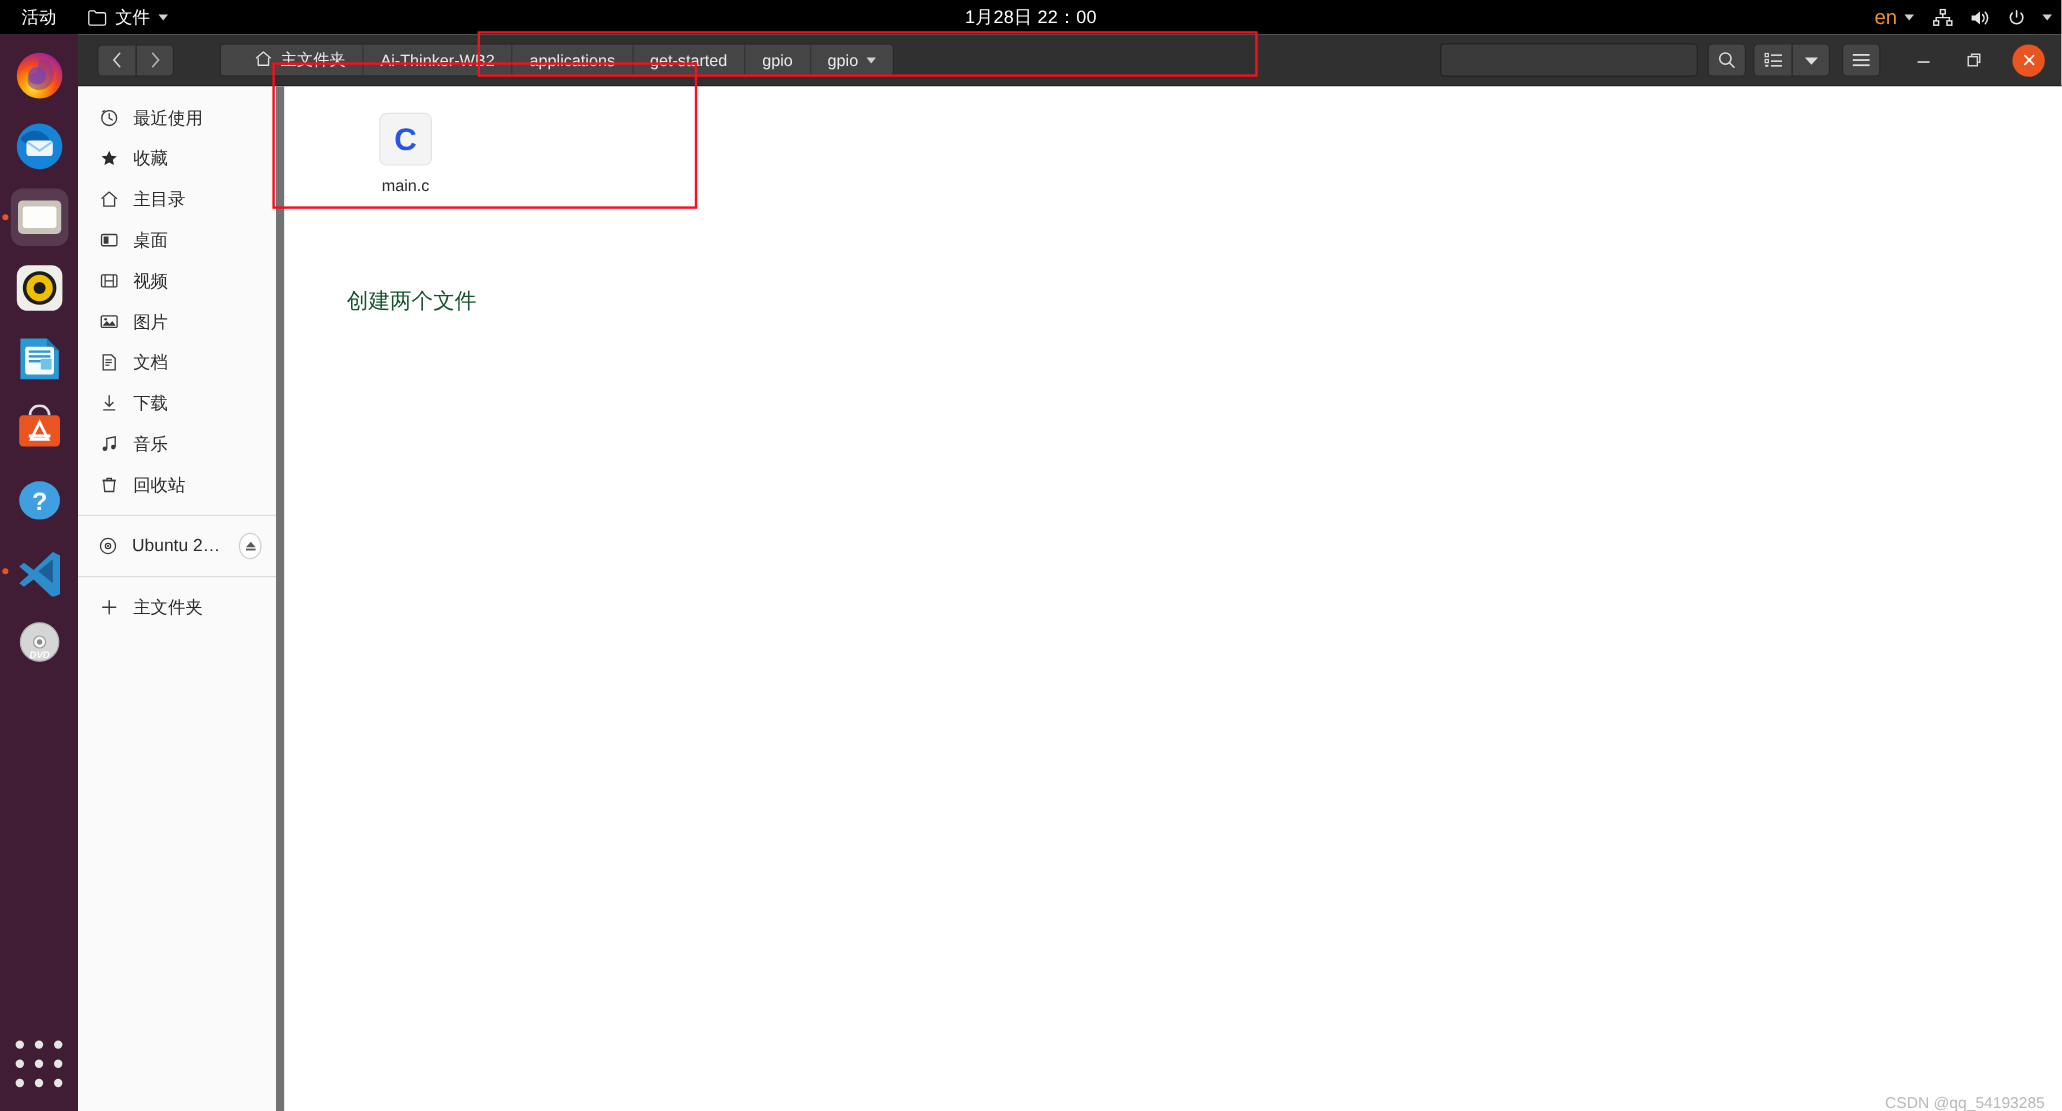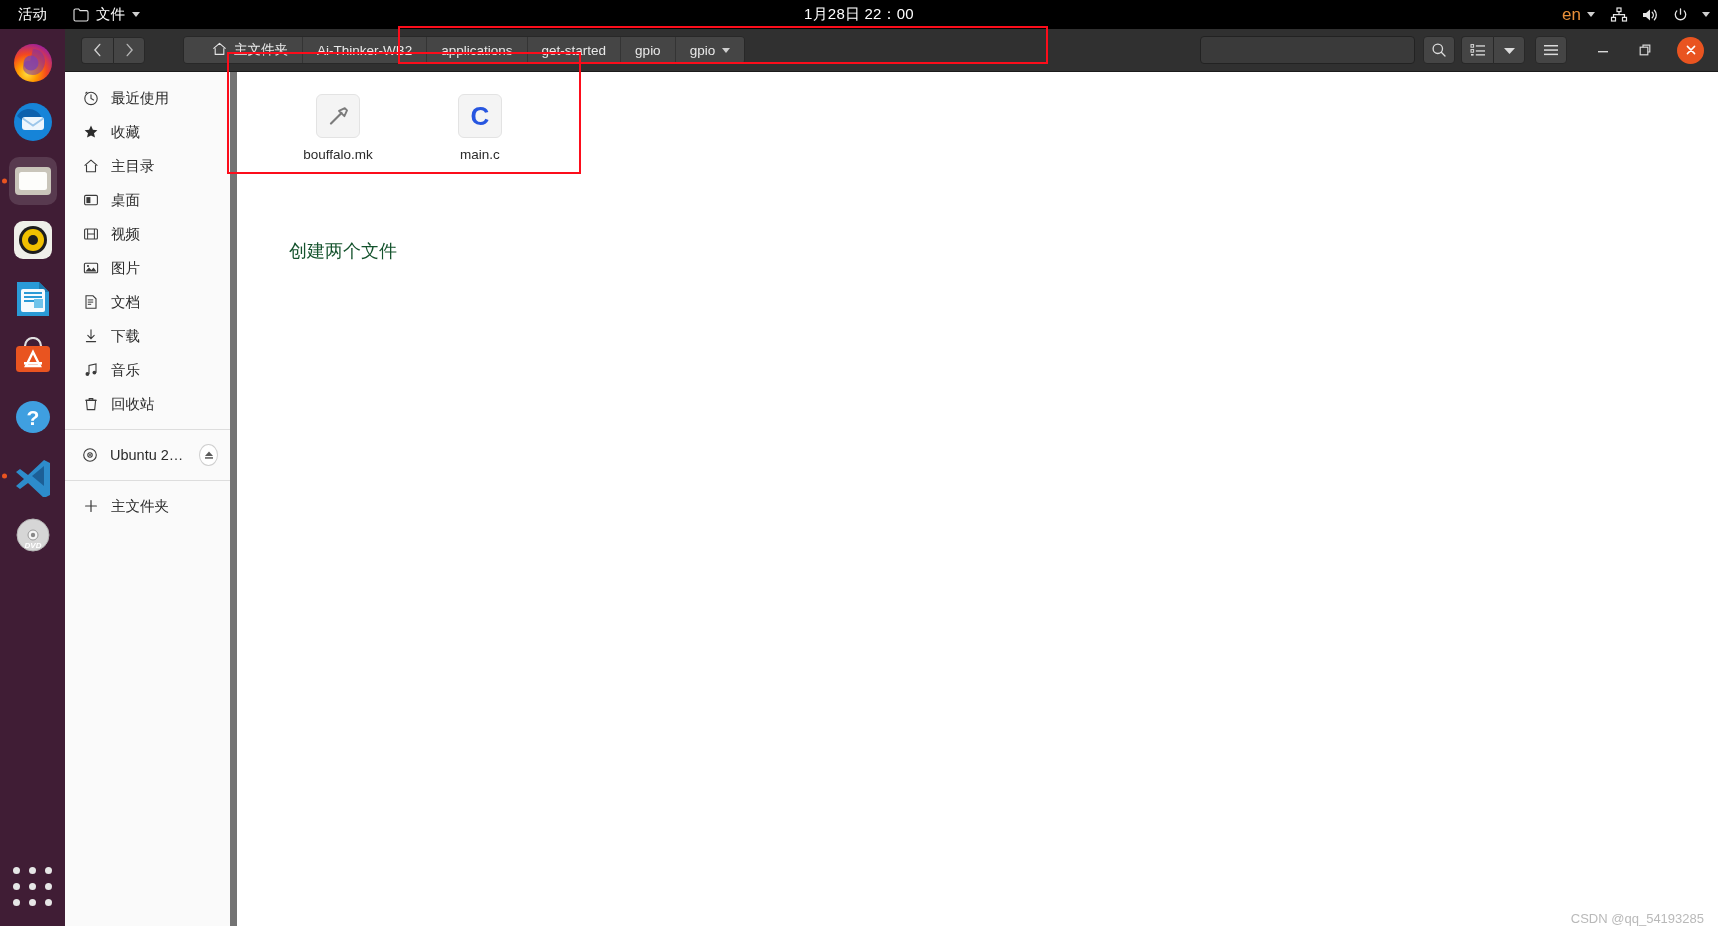--- a/index.html
+++ b/index.html
@@ -556,29 +556,20 @@
                 <path d="M8 2.6v10.8M2.6 8h10.8" stroke="#3a3a3a" stroke-width="1.2" stroke-linecap="round"></path>
               </svg>
           </span>
           <span class="side-label">主文件夹</span>
         </div>
       </div>
 
       <div class="content">
         <div class="files">
 
-          <div class="file">
-            <div class="file-ico">
-              <svg width="28" height="28" viewBox="0 0 28 28">
-                <path d="M7 21.5 17.5 11" stroke="#7b7b7b" stroke-width="2.2" stroke-linecap="round" fill="none"></path>
-                <path d="M15 8.8l5.8-2.6 2.2 2.2-2.6 5.8z" fill="none" stroke="#7b7b7b" stroke-width="1.9" stroke-linejoin="round"></path>
-              </svg>
-            </div>
-            <div class="file-name">bouffalo.mk</div>
-          </div>
 
           <div class="file">
             <div class="file-ico">
               <span style="font-size:26px;font-weight:bold;color:#2756e0;font-family:'Liberation Sans',sans-serif;line-height:1">C</span>
             </div>
             <div class="file-name">main.c</div>
           </div>
 
         </div>
 

